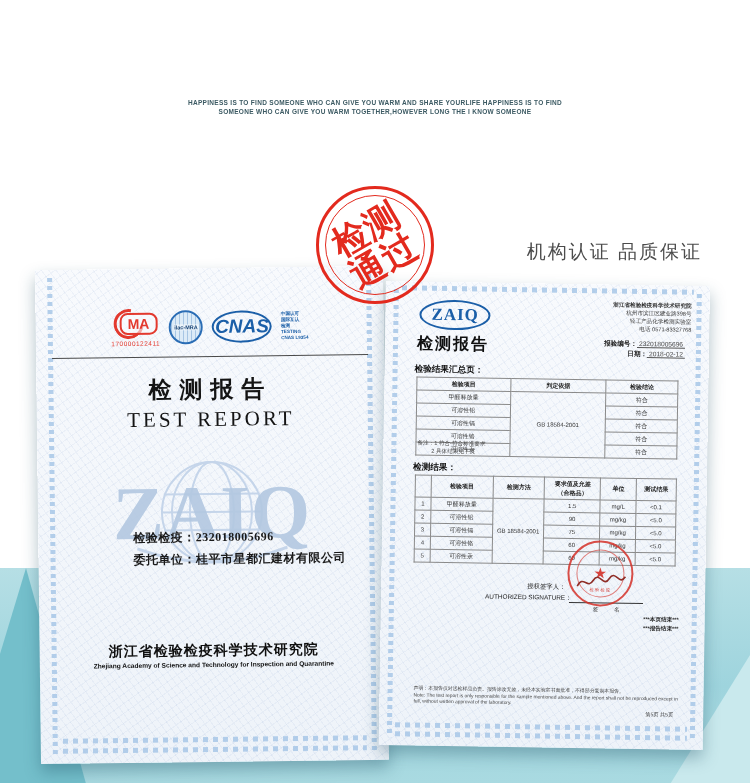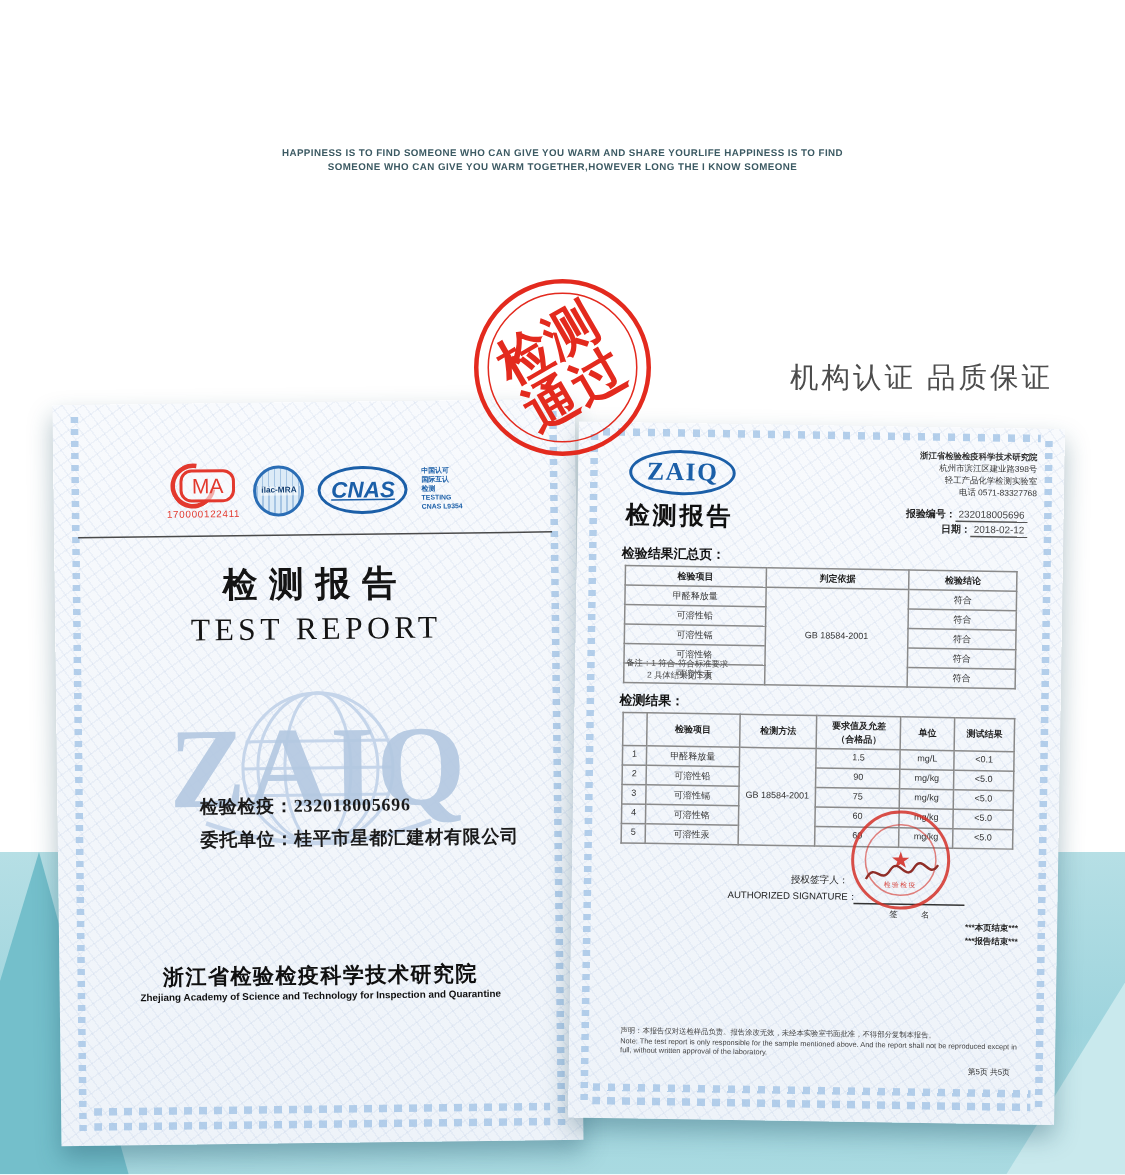--- a/index.html
+++ b/index.html
@@ -37,28 +37,28 @@
   .cert-left { left:38px; top:268px; width:348px; height:494px; transform:rotate(-0.7deg); }
   .cert-right { left:386px; top:281px; width:324px; height:464px; transform:rotate(0.9deg); transform-origin:top left; }
 
   
   .logo-row { position:absolute; top:40px; left:0; right:0; display:flex; justify-content:center; align-items:center; gap:9px; }
   .cma { display:flex; flex-direction:column; align-items:center; }
   .cma-mark { display:flex; align-items:center; }
   .cma-c { width:30px; height:30px; border:3px solid #e3392e; border-radius:50%;
     border-right-color:transparent; transform:rotate(-35deg); }
   .cma-ma { margin-left:-24px; border:2.5px solid #e3392e; border-radius:8px; color:#e3392e;
-    font-weight:400; font-size:14px; padding:1px 6px; background:rgba(248,250,253,.6); z-index:2; }
+    font-weight:700; font-size:14px; padding:1px 6px; background:rgba(248,250,253,.6); z-index:2; }
   .cma-num { font-size:6.5px; color:#e3392e; margin-top:1px; letter-spacing:.5px; }
   .ilac { width:34px; height:34px; border-radius:50%; border:2px solid #2a6db5;
     background:repeating-linear-gradient(90deg, rgba(42,109,181,.30) 0 1px, transparent 1px 4px), #dcebf7;
     display:flex; align-items:center; justify-content:center; }
   .ilac-text { font-size:5.5px; font-weight:bold; color:#123f73; background:rgba(255,255,255,.55); padding:0 1px; }
   .cnas { display:flex; align-items:center; justify-content:center; width:60px; height:32px;
-    border:2px solid #1b5fa8; border-radius:50%; color:#1b5fa8; font-weight:800; font-size:15px; font-style:italic;text-decoration:underline; }
+    border:2px solid #1b5fa8; border-radius:50%; color:#1b5fa8; font-weight:800; font-size:19px; font-style:italic; }
   .cnas-side { font-size:4.6px; color:#1b5fa8; line-height:6px; font-weight:bold; }
   .logo-hr { position:absolute; top:88px; left:16px; right:16px; border-top:1px solid #4a4a4a; }
   .l-title-cn { position:absolute; top:106px; left:0; width:100%; text-align:center; font-size:23px; font-weight:800;
     color:#141414; letter-spacing:8px; font-family:"Liberation Serif", serif; }
   .l-title-en { position:absolute; top:139px; left:0; width:100%; text-align:center; font-size:21px;
     color:#141414; letter-spacing:3px; font-family:"Liberation Serif", serif; }
   .watermark { position:absolute; top:188px; left:0; right:0; height:112px;
     display:flex; align-items:center; justify-content:center; }
   .wm-globe { position:absolute; left:50%; top:50%; transform:translate(-50%,-50%); }
   .wm-text { position:relative; font-size:76px; font-weight:800; color:#b3c8e1;

